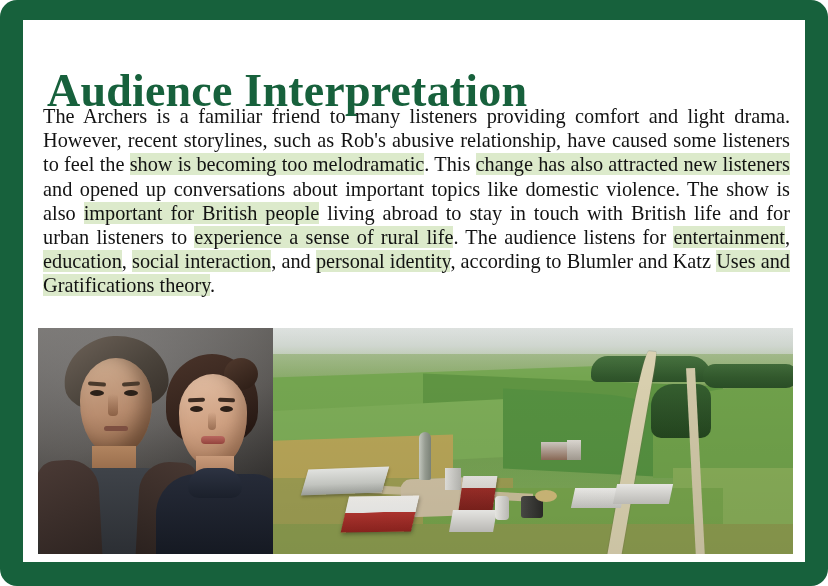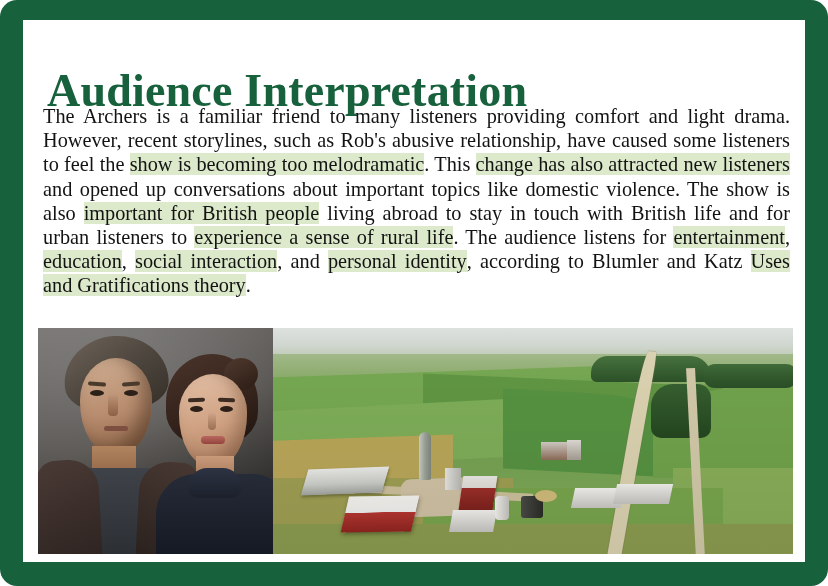--- a/index.html
+++ b/index.html
@@ -57,21 +57,20 @@
     font-size: 20.3px;
     line-height: 24.2px;
     color: #131313;
     word-spacing: 0px;
     hyphens: none;
   }
 
   .hl {
     background-color: #dceacb;
     box-decoration-break: clone;
-    font-family: Liberation Serif, serif;
     -webkit-box-decoration-break: clone;
   }
 
   #photo-strip {
     position: absolute;
     left: 15px;
     top: 308px;
     width: 755px;
     height: 226px;
     display: flex;

